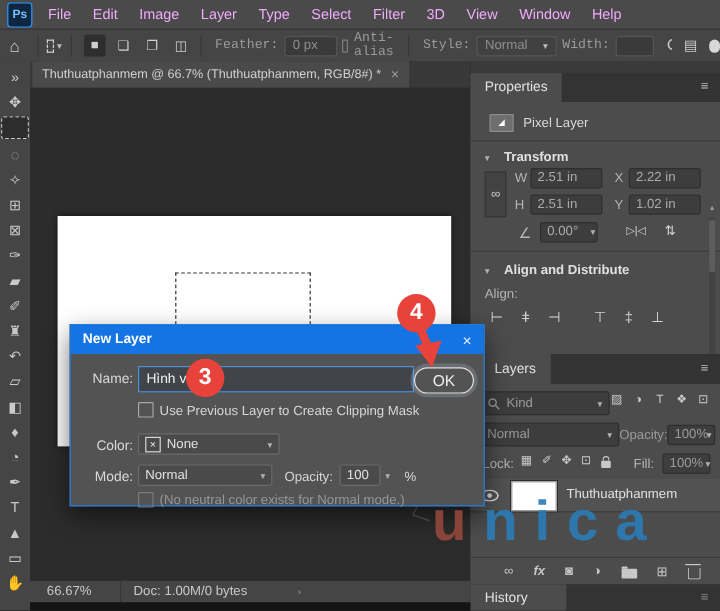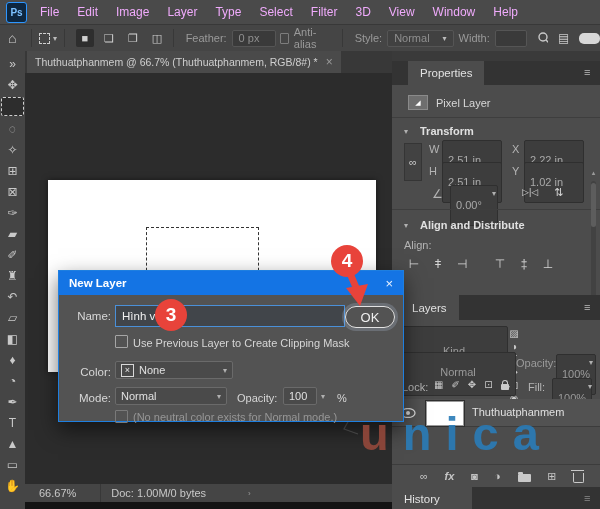--- a/index.html
+++ b/index.html
@@ -1,37 +1,37 @@
 <!DOCTYPE html>
 <html><head>
 <meta charset="utf-8">
 <style>
   html,body{margin:0;padding:0;background:#1e1e1e;}
   #root{position:relative;width:600px;height:509px;overflow:hidden;background:#1e1e1e;
         font-family:"Liberation Sans","DejaVu Sans",sans-serif;font-size:11px;color:#d6d6d6;
         -webkit-font-smoothing:antialiased;}
   .abs{position:absolute;}
-  .flex{display:flex;align-items:center;flex-direction:column;}
+  .flex{display:flex;align-items:center;}
   
   .menubar{left:0;top:0;width:600px;height:24px;background:#4a4a4a;display:flex;align-items:center;z-index:5;}
   .pslogo{width:19px;height:19px;margin:0 4px 0 6px;background:#0e2740;border:1px solid #2d96ff;border-radius:3px;
           color:#7cc1ff;font-size:10px;font-weight:bold;display:flex;align-items:center;justify-content:center;}
   .menu-items{display:flex;height:24px;}
   .menu-items span{padding:0 9px;line-height:24px;font-size:12px;color:#f0abfc;cursor:default;}
   
   .optionsbar{left:0;top:24px;width:600px;height:26px;background:#454545;border-top:1px solid #383838;
               display:flex;align-items:center;z-index:5;}
   .ob-sep{width:1px;height:18px;background:#383838;margin:0 7px;}
   .ob-home{font-size:14px;color:#cfcfcf;margin:0 8px 0 8px;}
   .dashedbox{display:inline-block;width:11px;height:9px;border:1px dashed #cfcfcf;}
   .ob-chev{font-size:8px;color:#bbb;margin-left:3px;}
   .bool-icons{display:flex;gap:6px;margin-left:4px;}
   .bool-icons span{width:18px;height:18px;display:flex;align-items:center;justify-content:center;color:#d0d0d0;font-size:11px;border-radius:2px;}
   .bool-icons span.selected{background:#2e2e2e;}
-  .ob-label{color:#9a9a9a;margin:0 5px;}
+  .ob-label{color:#9a9a9a;margin:0 5px;font-family:Liberation Mono, monospace;}
   .ob-field{background:#3a3a3a;border:1px solid #555;border-radius:2px;color:#8f8f8f;
             padding:1px 6px;min-width:30px;height:13px;line-height:13px;}
   .ob-check{width:9px;height:9px;border:1px solid #7d7d7d;border-radius:1px;margin-left:4px;}
   .ob-select{background:#414141;border:1px solid #555;border-radius:2px;color:#8f8f8f;padding:1px 6px;height:13px;line-height:13px;display:flex;gap:10px;}
   .ob-pill{width:26px;height:11px;border-radius:5px;background:#d8d8d8;margin-left:10px;}
   
   .toolbar{left:0;top:50px;width:25px;height:459px;background:#454545;border-top:1px solid #333;
            display:flex;flex-direction:column;align-items:center;padding-top:4px;box-sizing:border-box;z-index:4;}
   .toolbar span{width:21px;height:17px;margin-bottom:4px;display:flex;align-items:center;justify-content:center;
                 color:#c9c9c9;font-size:12px;border-radius:2px;}
@@ -51,21 +51,21 @@
   .statusbar .chev{margin-left:42px;color:#9a9a9a;}
   .bottomstrip{left:25px;top:502px;width:367px;height:7px;background:#141414;z-index:3;}
   
   .panelcol{left:392px;top:50px;width:208px;height:459px;background:#3a3a3a;border-top:1px solid #333;z-index:2;}
   .ptabrow{position:absolute;left:0;width:208px;background:#333333;}
   .ptab{position:absolute;background:#4c4c4c;color:#e2e2e2;font-size:11.5px;display:flex;align-items:center;padding:0 12px;}
   .pmenu{position:absolute;color:#bdbdbd;font-size:11px;}
   .pbody{position:absolute;left:0;width:208px;background:#4c4c4c;}
   .plabel{color:#b4b4b4;}
   .pfield{background:#3d3d3d;border:1px solid #2f2f2f;border-radius:2px;color:#a9a9a9;
-          height:15px;line-height:15px;padding:12px 5px;}
+          height:15px;line-height:15px;padding:0 5px;}
   .chev{color:#b0b0b0;font-size:8px;}
   .hdr{color:#e0e0e0;font-weight:bold;font-size:11px;}
   .icnrow span{display:inline-block;width:24px;text-align:center;color:#d5d5d5;font-size:12px;}
   .align-icons span:nth-child(4){margin-left:14px;}
   .filter-icons span{width:16px;text-align:center;color:#c9c9c9;font-size:10px;display:inline-block;}
   .lock-icons{display:flex;gap:8px;align-items:center;}
   .lock-icons span{color:#c9c9c9;font-size:10px;}
   .layer-row{position:absolute;left:0;top:79px;width:208px;height:27px;background:#525252;border-bottom:1px solid #3c3c3c;}
   .thumb{position:absolute;left:34px;top:2px;width:36px;height:23px;background:#fff;border:1px solid #9a9a9a;box-shadow:0 0 0 1px #2e2e2e;}
   .bottom-icons{display:flex;justify-content:space-between;align-items:center;color:#c5c5c5;font-size:11px;}
@@ -203,21 +203,21 @@
     <span class="zoom">66.67%</span>
     <span class="sep"></span>
     <span class="doc">Doc: 1.00M/0 bytes</span>
     <span class="chev">›</span>
   </div>
   <div class="abs bottomstrip"></div>
 
   <div class="abs panelcol">
 
     <div class="ptabrow" style="top:10px;height:24px"></div>
-    <div class="ptab" style="left:16px;top:10px;height:24px">Properties</div>
+    <div class="ptab" style="left:0;top:10px;height:24px">Properties</div>
     <span class="pmenu" style="left:192px;top:15px">≡</span>
     <div class="pbody" style="top:34px;height:210px">
       <span class="abs" style="left:16px;top:10px;width:18px;height:13px;background:#6e6e6e;border:1px solid #8a8a8a;color:#fff;font-size:7px;text-align:center;line-height:13px">◢</span>
       <span class="abs" style="left:44px;top:12px;color:#d8d8d8">Pixel Layer</span>
       <div class="abs" style="left:0;top:32px;width:208px;height:1px;background:#3e3e3e"></div>
       <span class="abs chev" style="left:12px;top:42px">▾</span>
       <span class="abs hdr" style="left:28px;top:40px">Transform</span>
       <span class="abs" style="left:12px;top:58px;width:16px;height:36px;background:#424242;border:1px solid #353535;color:#c9c9c9;display:flex;align-items:center;justify-content:center;transform:none">∞</span>
       <span class="abs plabel" style="left:37px;top:58px">W</span>
       <span class="abs pfield" style="left:50px;top:55px;width:48px">2.51 in</span>

